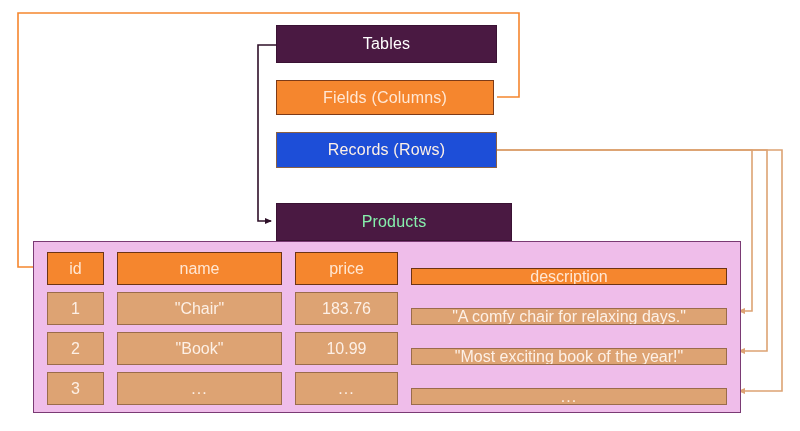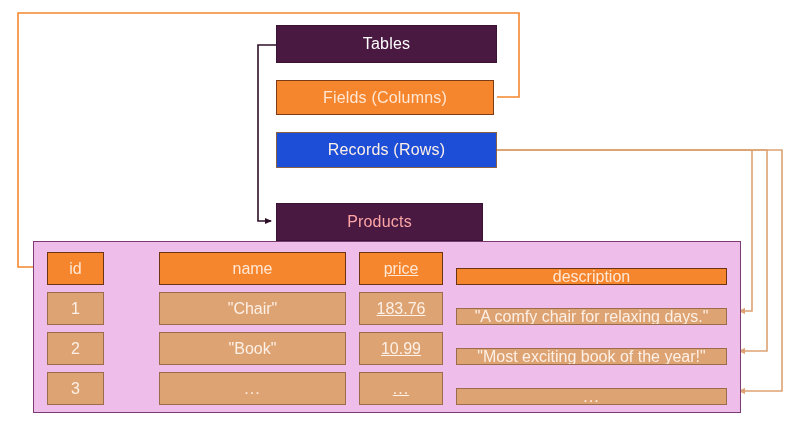--- a/index.html
+++ b/index.html
@@ -48,24 +48,24 @@
     border: 1px solid #7d3a17;
     color: #ffe7d4;
   }
   .node-records {
     left: 276px; top: 132px; width: 221px; height: 36px;
     background: #1d4ed8;
     border: 1px solid #8a6044;
     color: #fdf0e6;
   }
   .node-products {
-    left: 276px; top: 203px; width: 207px; height: 38px;
+    left: 276px; top: 203px; width: 236px; height: 38px;
     background: #4A1942;
     border: 1px solid #3a1233;
-    color: #fca5a5;
+    color: #86efac;
     z-index: 6;
   }
 
   .table-panel {
     position: absolute;
     left: 33px; top: 241px;
     width: 708px; height: 172px;
     background: #EFBDEA;
     border: 1.5px solid #7a3a74;
     box-sizing: border-box;
@@ -82,22 +82,22 @@
   .cell {
     box-sizing: border-box;
     display: flex;
     align-items: center;
     justify-content: center;
     font-size: 16px;
     white-space: nowrap;
     overflow: hidden;
   }
   .cell.c-id    { width: 57px; flex: none; }
-  .cell.c-name  { width: 187px; flex: none; margin-left: 42px; }
-  .cell.c-price { width: 84px; flex: none; text-decoration: underline; }
+  .cell.c-name  { width: 165px; flex: none; }
+  .cell.c-price { width: 103px; flex: none; }
   .cell.c-desc  { flex: 1 1 auto; margin-top: 16px; }
 
   .head .cell {
     background: #F5862E;
     border: 1px solid #6d3414;
     color: #ffe7d4;
   }
   .body .cell {
     background: #DDA373;
     border: 1px solid #9a6c4b;

